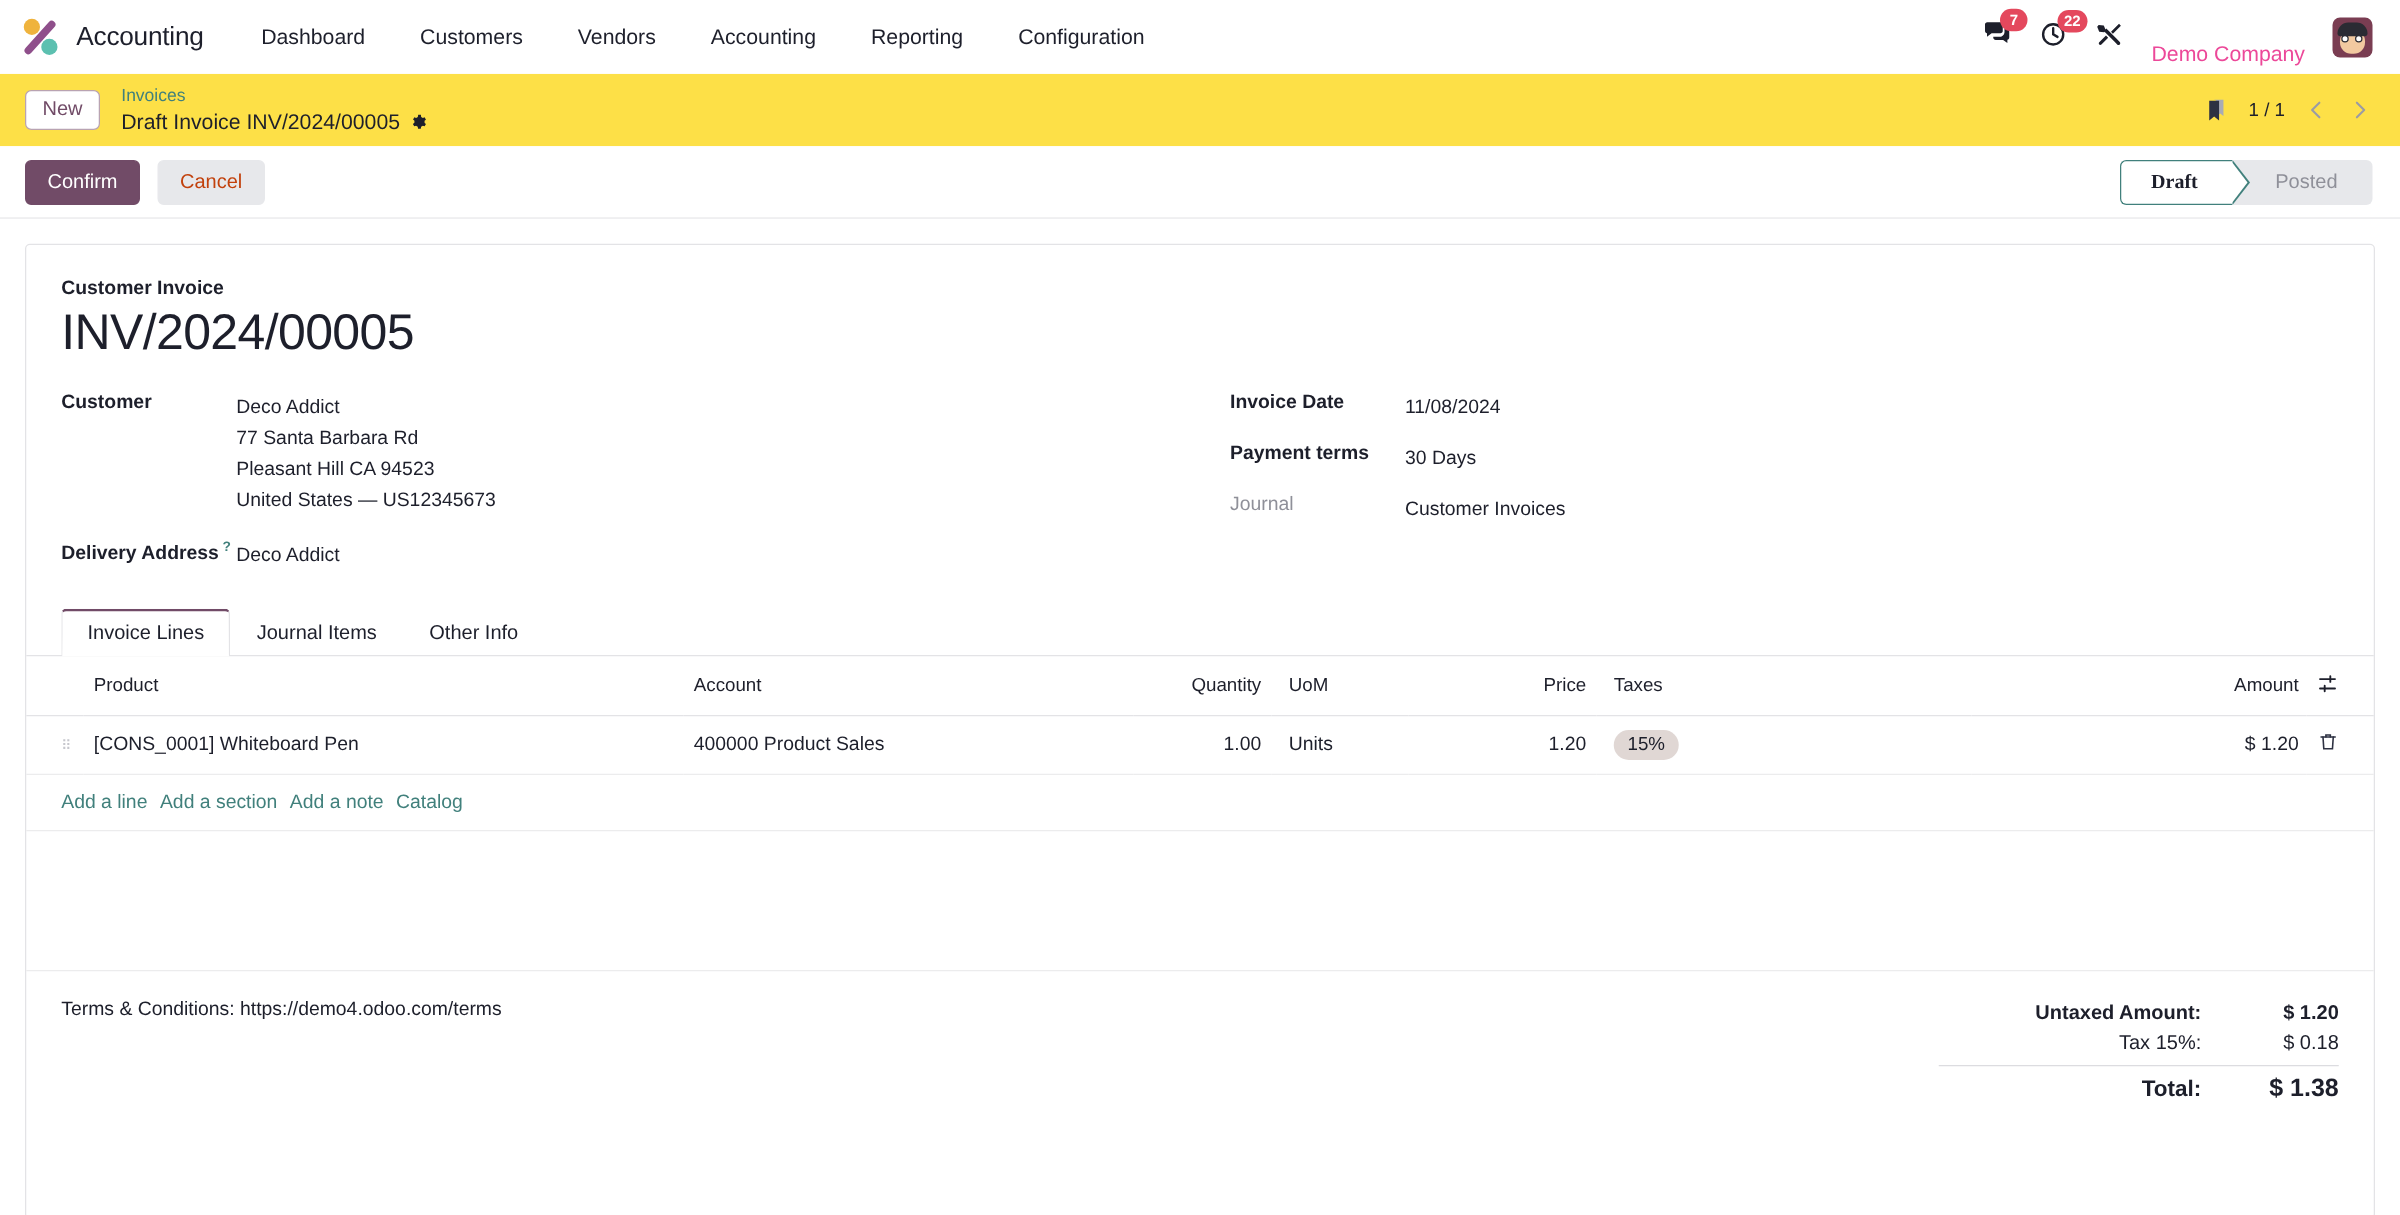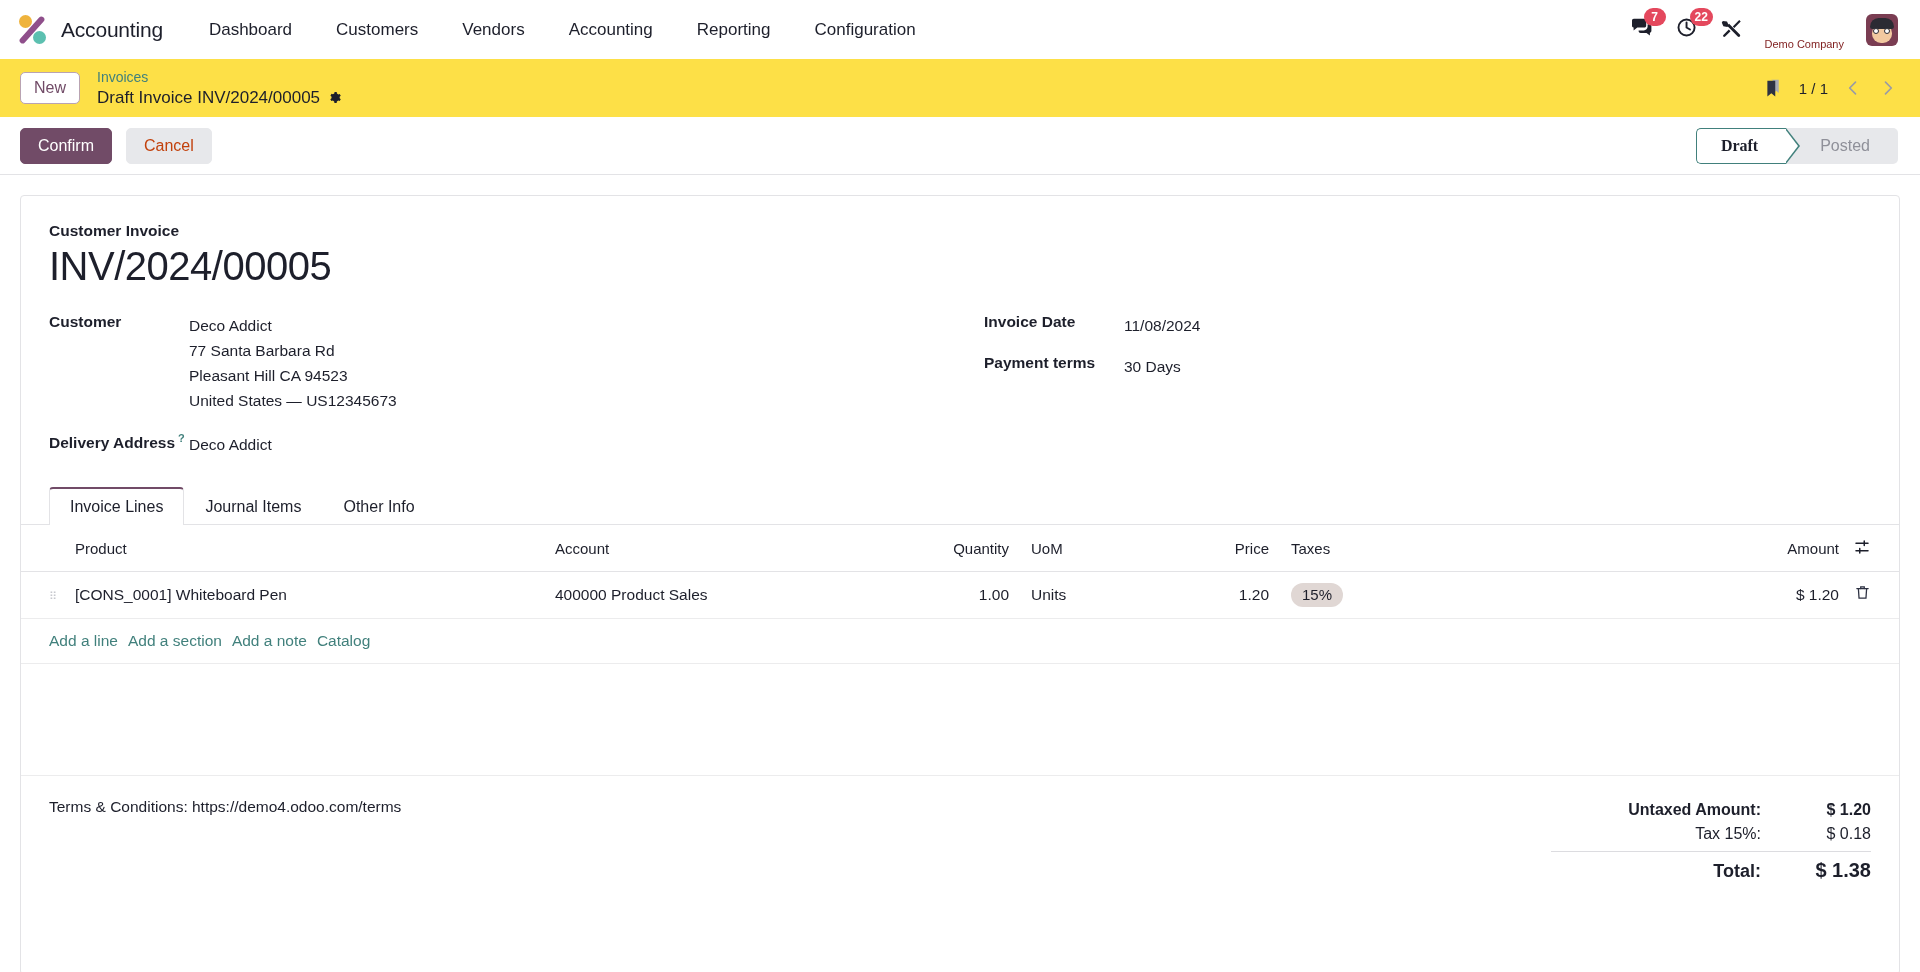--- a/index.html
+++ b/index.html
@@ -58,21 +58,21 @@
   }
   .icon-badge-wrap { position: relative; display: flex; align-items: center; cursor: pointer; }
   .badge-count {
     position: absolute; top: -8px; left: 14px;
     background: #e4485d; color: #fff;
     font-size: 12px; font-weight: 700;
     border-radius: 10px; min-width: 22px; height: 18px;
     display: flex; align-items: center; justify-content: center;
     padding: 0 5px; line-height: 1;
   }
-  .company-name { font-size: 11px; color: #7f1d1d; cursor: pointer; white-space: nowrap; margin-top: 28px; }
+  .company-name { font-size: 17px; color: #ec4899; cursor: pointer; white-space: nowrap; margin-top: 28px; }
   .avatar {
     width: 32px; height: 32px; border-radius: 6px; overflow: hidden;
     background: #7a3d52; cursor: pointer; position: relative; flex: none;
   }
   .avatar .face {
     position: absolute; left: 6px; top: 9px; width: 20px; height: 20px;
     border-radius: 50% 50% 45% 45%; background: #f2c9a0;
   }
   .avatar .hair {
     position: absolute; left: 4px; top: 4px; width: 24px; height: 11px;
@@ -415,20 +415,24 @@
         <div class="f-row spaced" style="margin-top:0">
           <div class="f-label">Invoice Date</div>
           <div class="f-value">11/08/2024</div>
         </div>
 
         <div class="f-row" style="margin-top:12px">
           <div class="f-label">Payment terms</div>
           <div class="f-value">30 Days</div>
         </div>
 
+        <div class="f-row" style="margin-top:12px">
+          <div class="f-label muted">Journal</div>
+          <div class="f-value">Customer Invoices</div>
+        </div>
 
       </div>
     </div>
 
     <div class="notebook">
       <div class="tabs">
         <div class="tab active">Invoice Lines</div>
         <div class="tab">Journal Items</div>
         <div class="tab">Other Info</div>
       </div>

